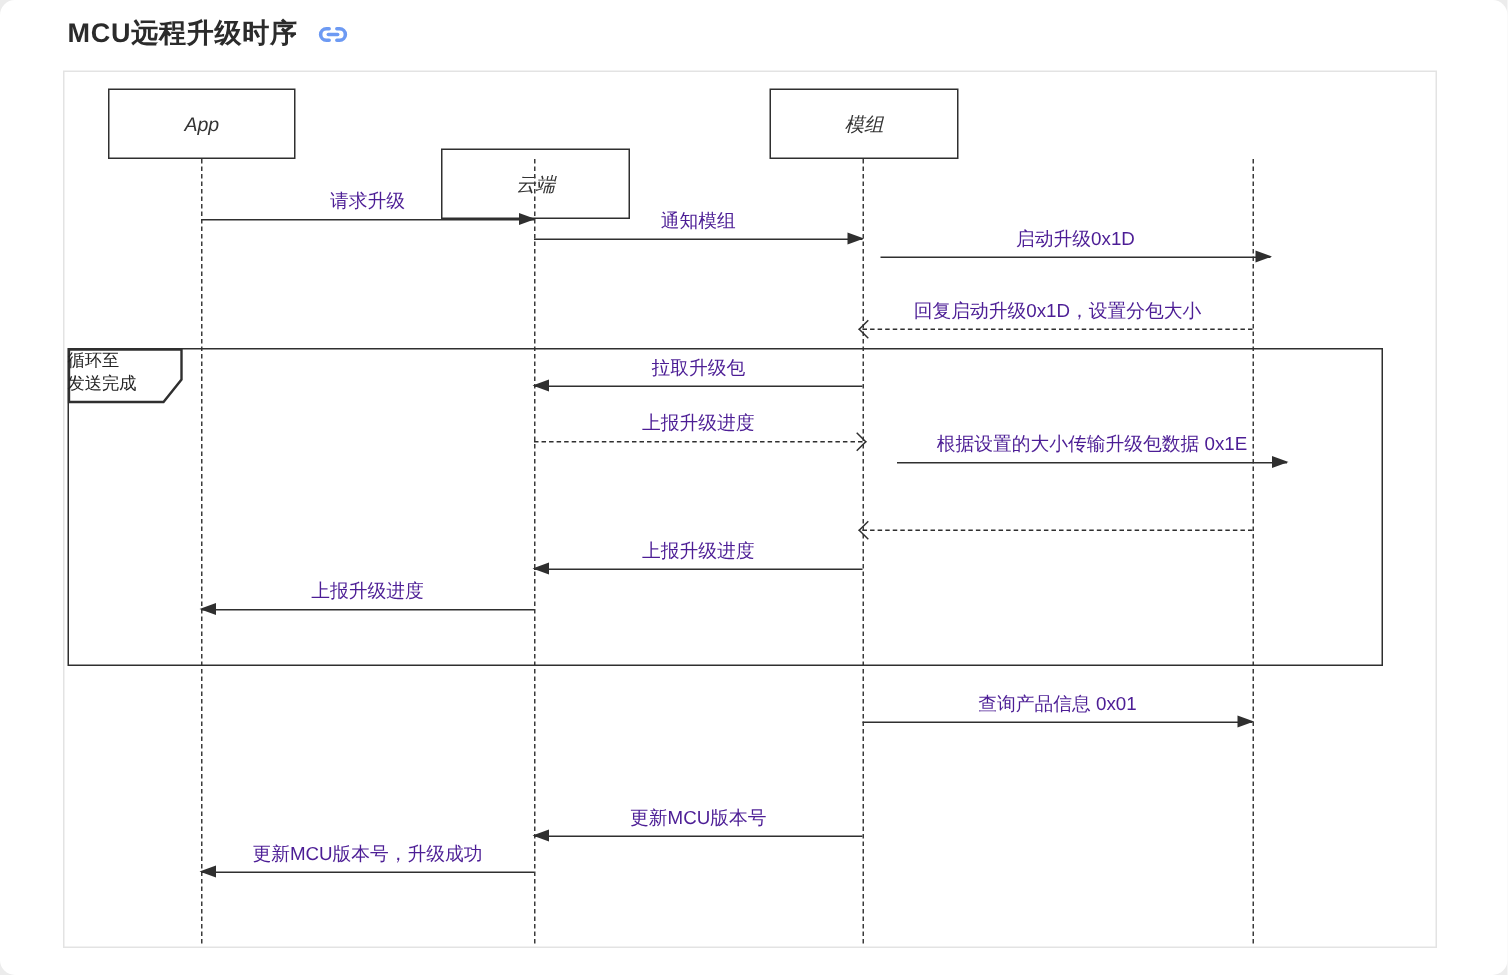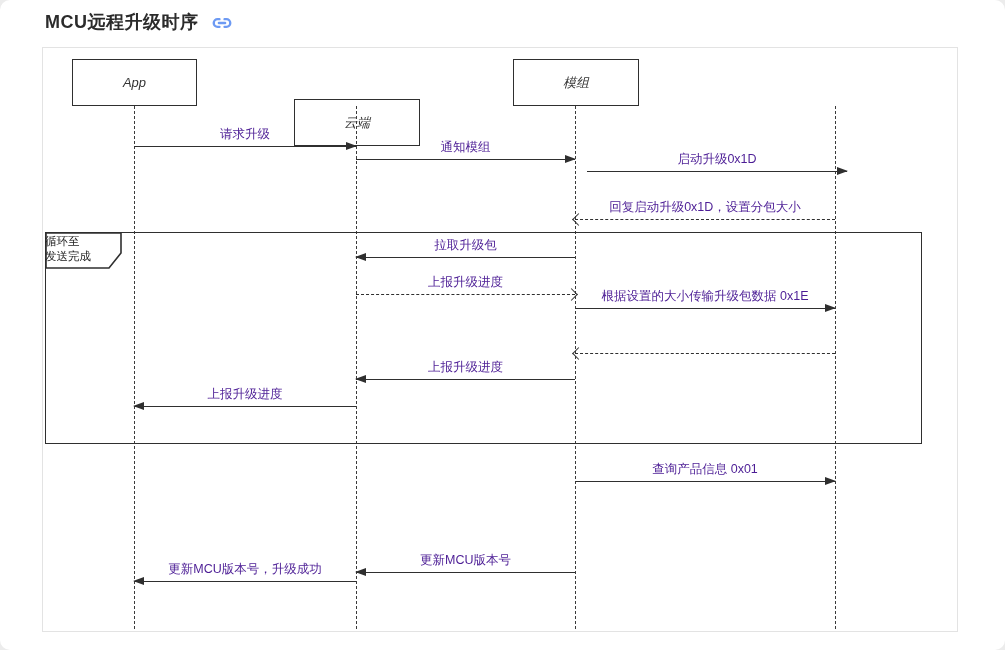--- a/index.html
+++ b/index.html
@@ -151,21 +151,21 @@
         </div>
     </div>
 
     <div class="seq-msg" style="left:313px;top:227px;width:219px;">
       <div class="lbl">上报升级进度</div>
       <div class="line dashed">
           <span class="ah-open-r"></span>
         </div>
     </div>
 
-    <div class="seq-msg" style="left:532px;top:241px;width:260px;">
+    <div class="seq-msg" style="left:555px;top:241px;width:260px;">
       <div class="lbl">根据设置的大小传输升级包数据 0x1E</div>
       <div class="line">
           <span class="ah-filled-r"></span>
         </div>
     </div>
 
     <div class="seq-msg" style="left:532px;top:286px;width:260px;">
       <div class="line dashed">
           <span class="ah-open-l"></span>
         </div>
@@ -186,21 +186,21 @@
     </div>
 
     <div class="seq-msg" style="left:532px;top:414px;width:260px;">
       <div class="lbl">查询产品信息 0x01</div>
       <div class="line">
           <span class="ah-filled-r"></span>
         </div>
     </div>
 
 
-    <div class="seq-msg" style="left:313px;top:490px;width:219px;margin-top:15px;">
+    <div class="seq-msg" style="left:313px;top:490px;width:219px;">
       <div class="lbl">更新MCU版本号</div>
       <div class="line">
           <span class="ah-filled-l"></span>
         </div>
     </div>
 
     <div class="seq-msg" style="left:91px;top:514px;width:222px;">
       <div class="lbl">更新MCU版本号，升级成功</div>
       <div class="line">
           <span class="ah-filled-l"></span>

